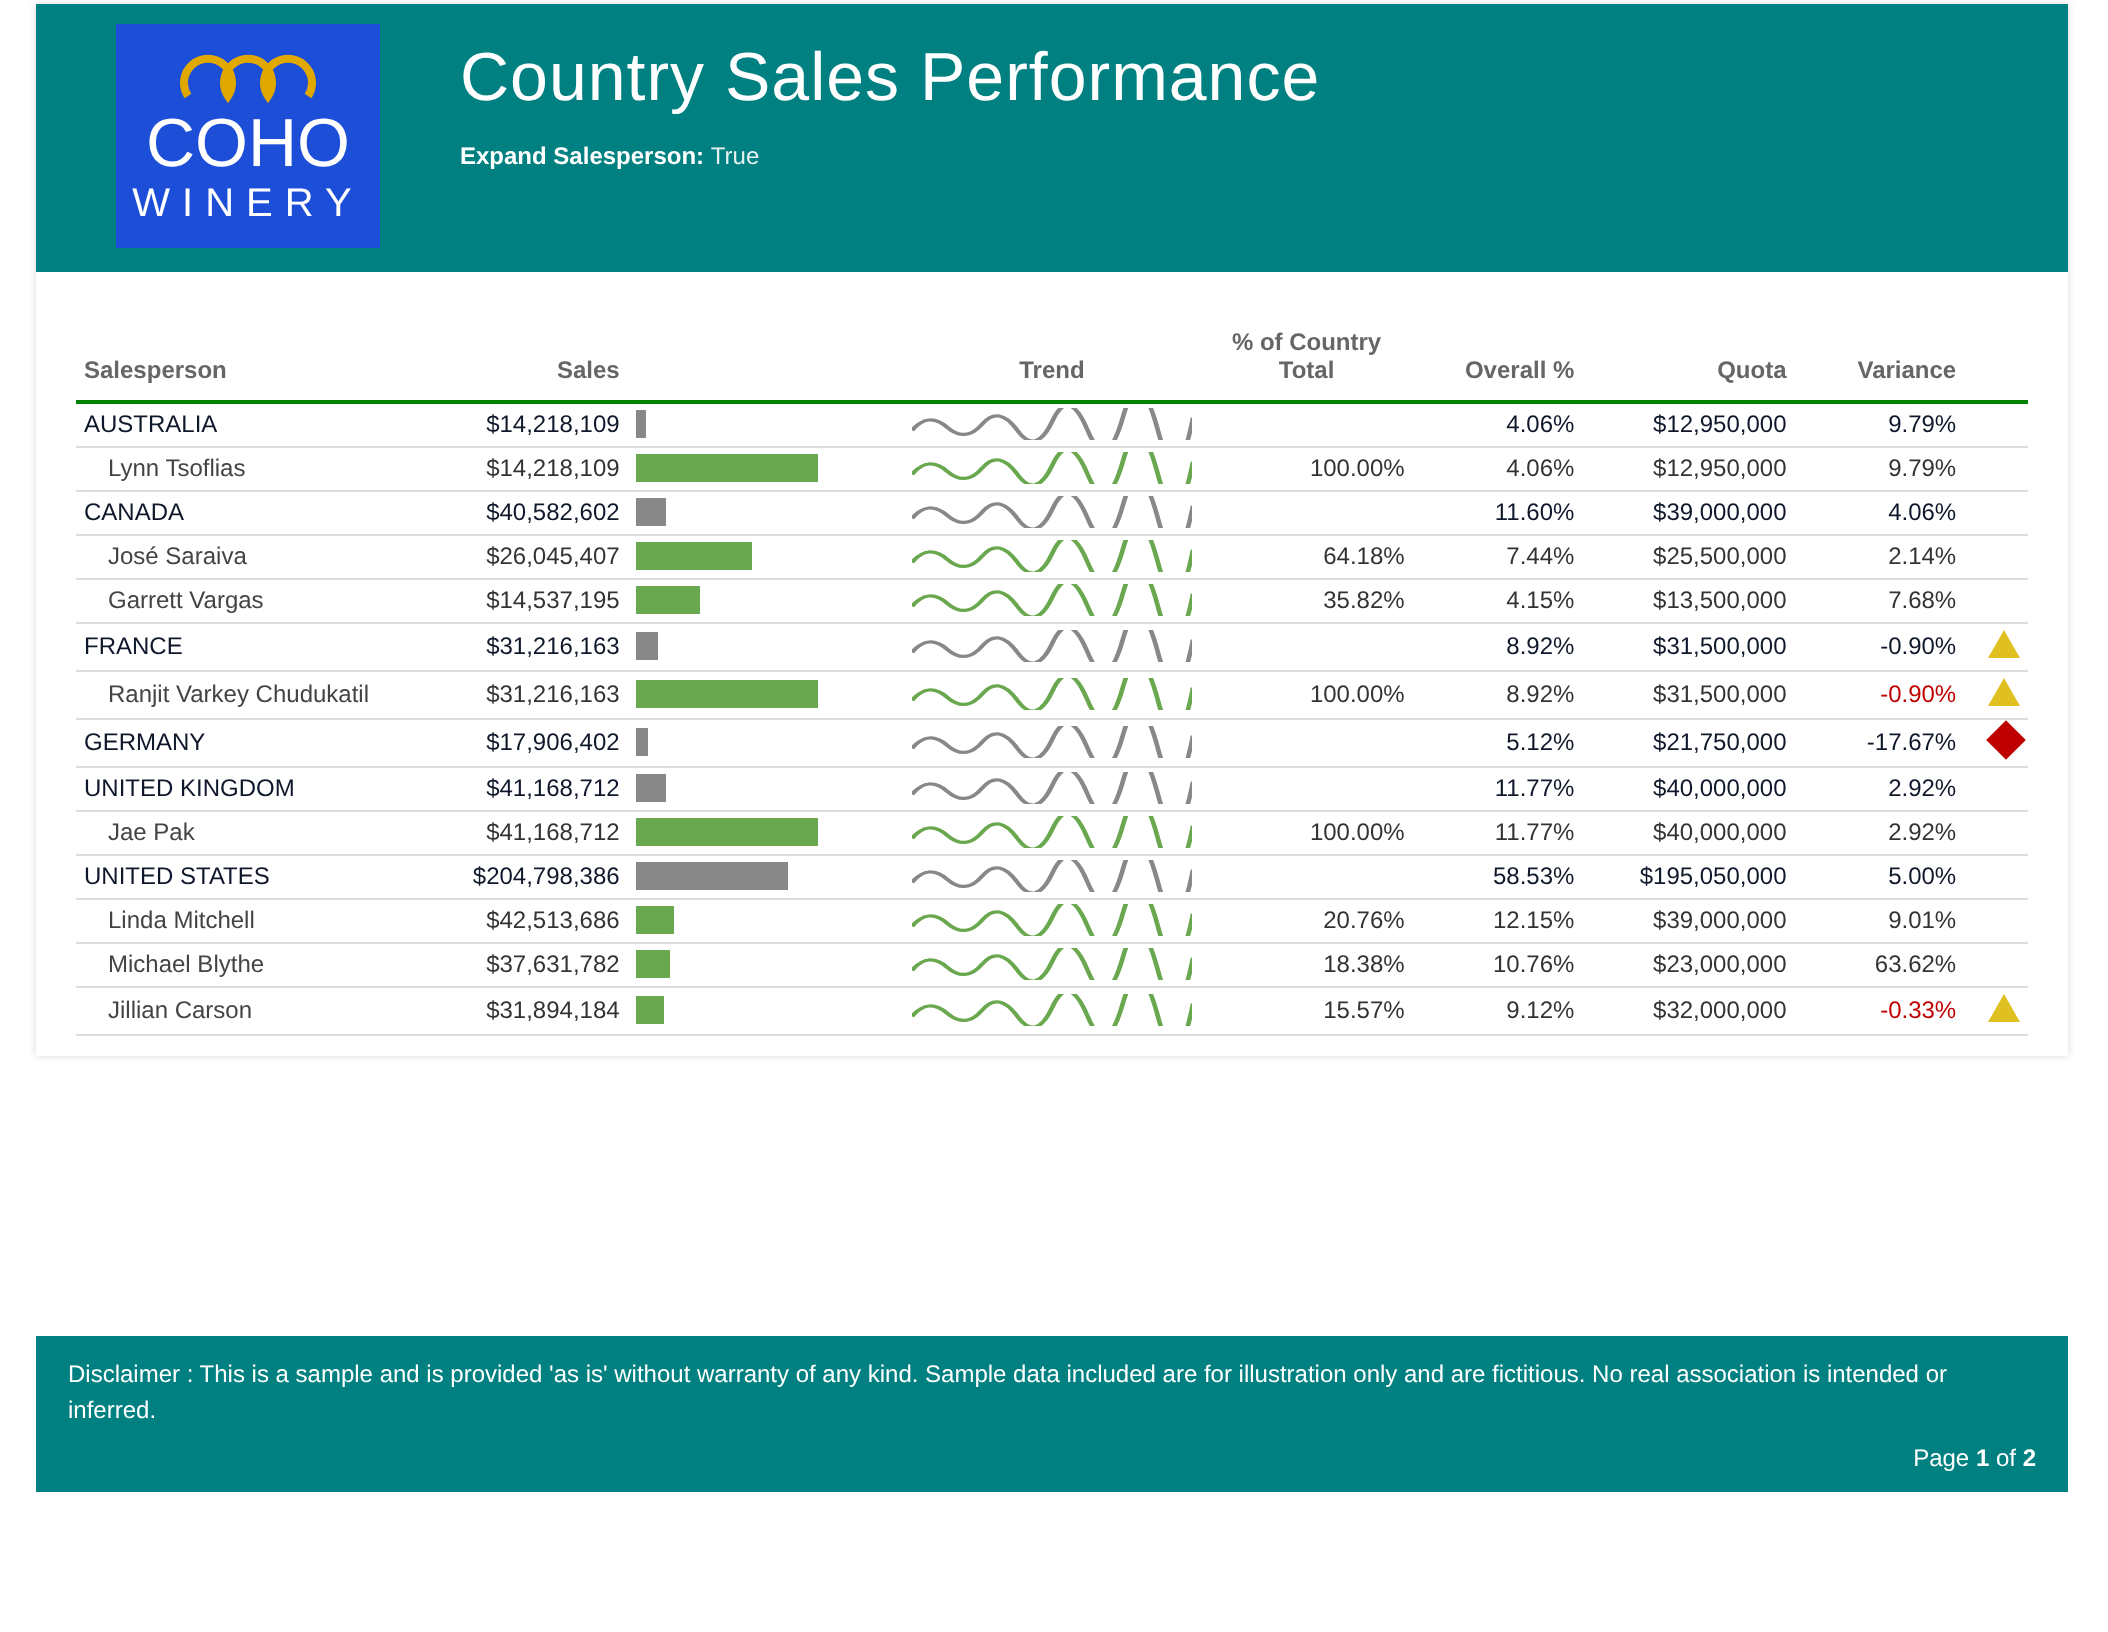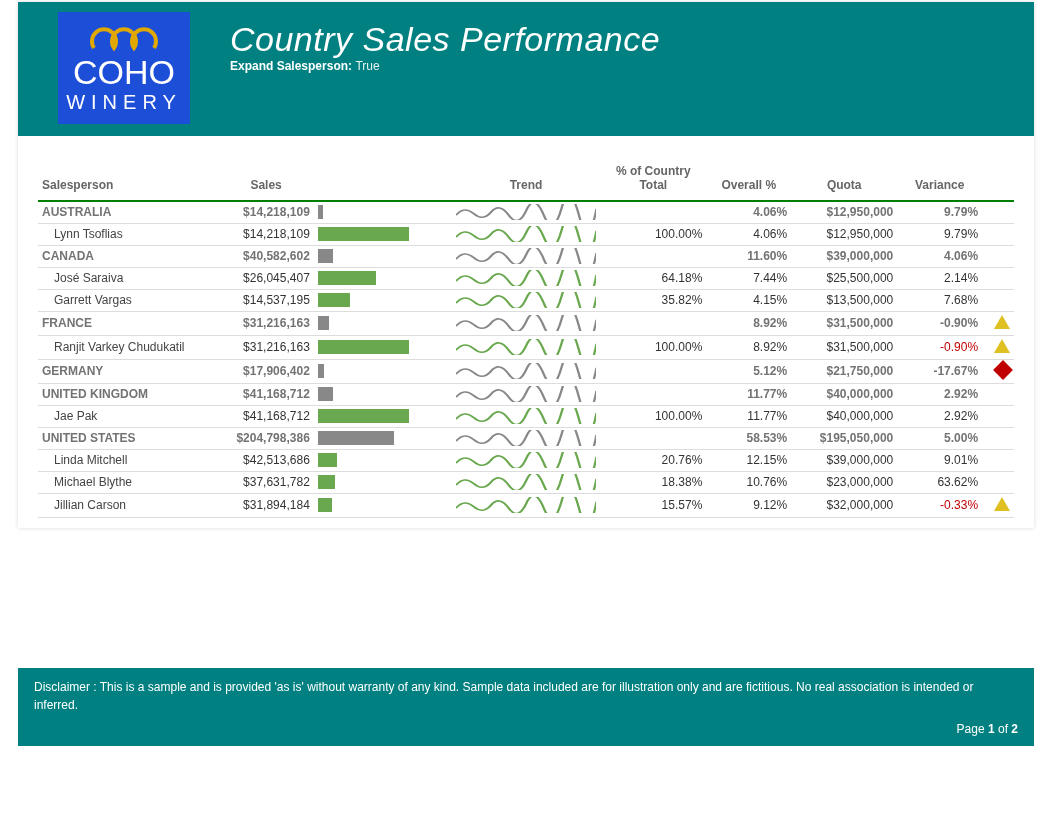--- a/index.html
+++ b/index.html
@@ -31,46 +31,46 @@
     display: flex;
     flex-direction: column;
     align-items: center;
     justify-content: center;
     gap: 2px;
   }
   .logo-top { font-size: 30px; color: #e0a800; font-weight: 600; letter-spacing:-4px;}
   .logo-mid { font-size: 34px; color: #fff; letter-spacing: 0px; line-height:1; font-weight:300;}
   .logo-bot { font-size: 20px; color: #fff; letter-spacing: 6px; font-weight:300;}
   .title-block { flex:1; padding-top: 8px;}
-  .title { font-size: 34px; font-weight: 300; margin:0 0 0 0; letter-spacing:0.5px;font-style:italic;}
+  .title { font-size: 34px; font-weight: 300; margin:0 0 12px 0; letter-spacing:0.5px;}
   .subtitle { font-size: 12px; }
   .subtitle .label { font-weight: 600; }
   .subtitle .value { font-weight: 300; opacity:0.9;}
 
   .table-wrap { padding: 20px 20px 0 20px; }
   table { width:100%; border-collapse:collapse; table-layout:fixed;}
   col.c-name  { width: 170px; }
   col.c-sales { width: 90px; }
   col.c-bar   { width: 130px; }
   col.c-trend { width: 140px; }
   col.c-pct   { width: 100px; }
   col.c-ovall { width: 80px; }
   col.c-quota { width: 100px; }
   col.c-var   { width: 80px; }
   col.c-ind   { width: 30px; }
 
   thead th {
     color: #666; font-weight:600; font-size:12px; padding:8px 4px;
-    border-bottom: 2px solid #008000; text-align:center; vertical-align:bottom;
+    border-bottom: 2px solid #008000; text-align:right; vertical-align:bottom;
   }
   thead th:first-child { text-align:left; padding-left:4px;}
   thead th.center { text-align:center; }
   tbody td { padding: 3px 4px; border-bottom:1px solid #ddd; vertical-align:middle; height:22px; text-align:right;}
   tbody td:first-child { text-align:left; }
-  tbody tr.group td { font-weight:700; color:#737373;}
+  tbody tr.group td { font-weight:400; color:#0f172a;}
   tbody tr.child td:first-child { font-weight:400; color:#444; padding-left:16px;}
   tbody td.neg { color:#c00000; }
   td.bar-cell { padding:2px 4px; }
   .bar-bg { height:14px; width:100%; position:relative; }
   .bar-fill { height:100%; }
   .bar-gray { background:#888; }
   .bar-green{ background:#6aa84f; }
   td.trend { text-align:center; padding:0 4px;}
   .spark { width:100%; height:16px; display:block;}
   .spark-gray { stroke:#888; }

